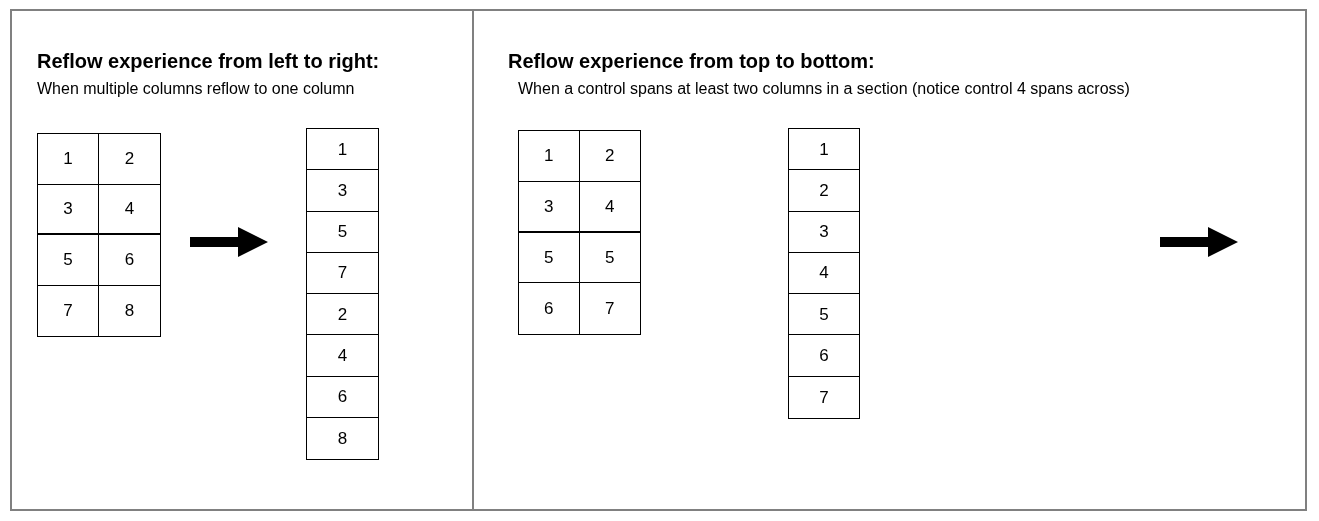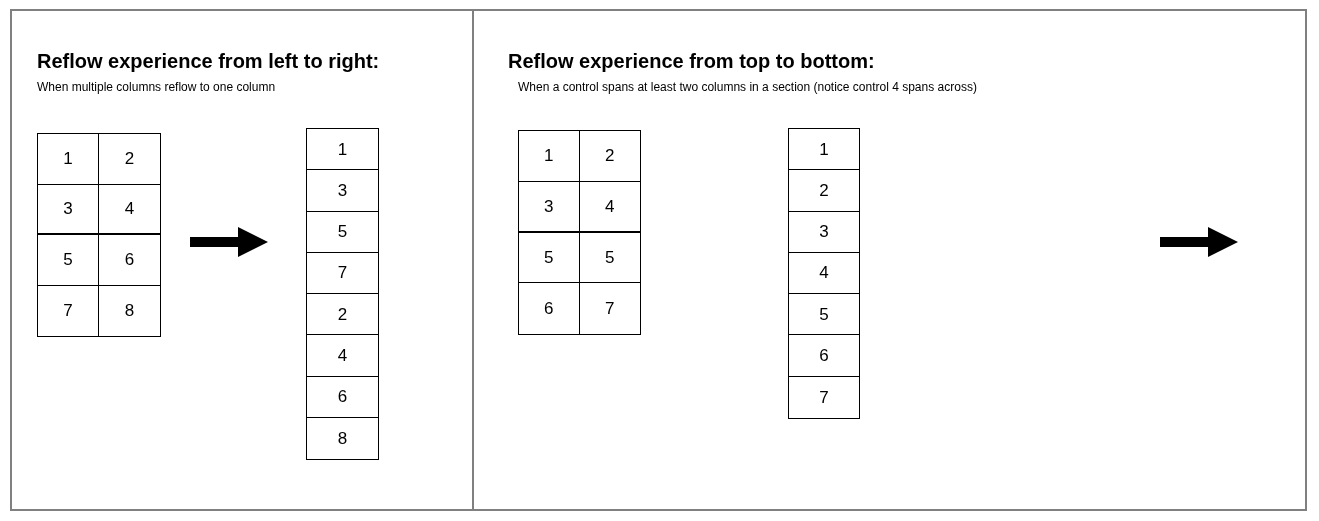--- a/index.html
+++ b/index.html
@@ -49,21 +49,21 @@
 
   .heading {
     position: absolute;
     font-size: 20px;
     font-weight: bold;
     white-space: nowrap;
     color: #000000;
   }
   .subheading {
     position: absolute;
-    font-size: 12px;
+    font-size: 16px;
     font-weight: normal;
     white-space: nowrap;
     color: #000000;
   }
 
   
   .grid {
     position: absolute;
     border: 1.6px solid #000000;
     box-sizing: border-box;

